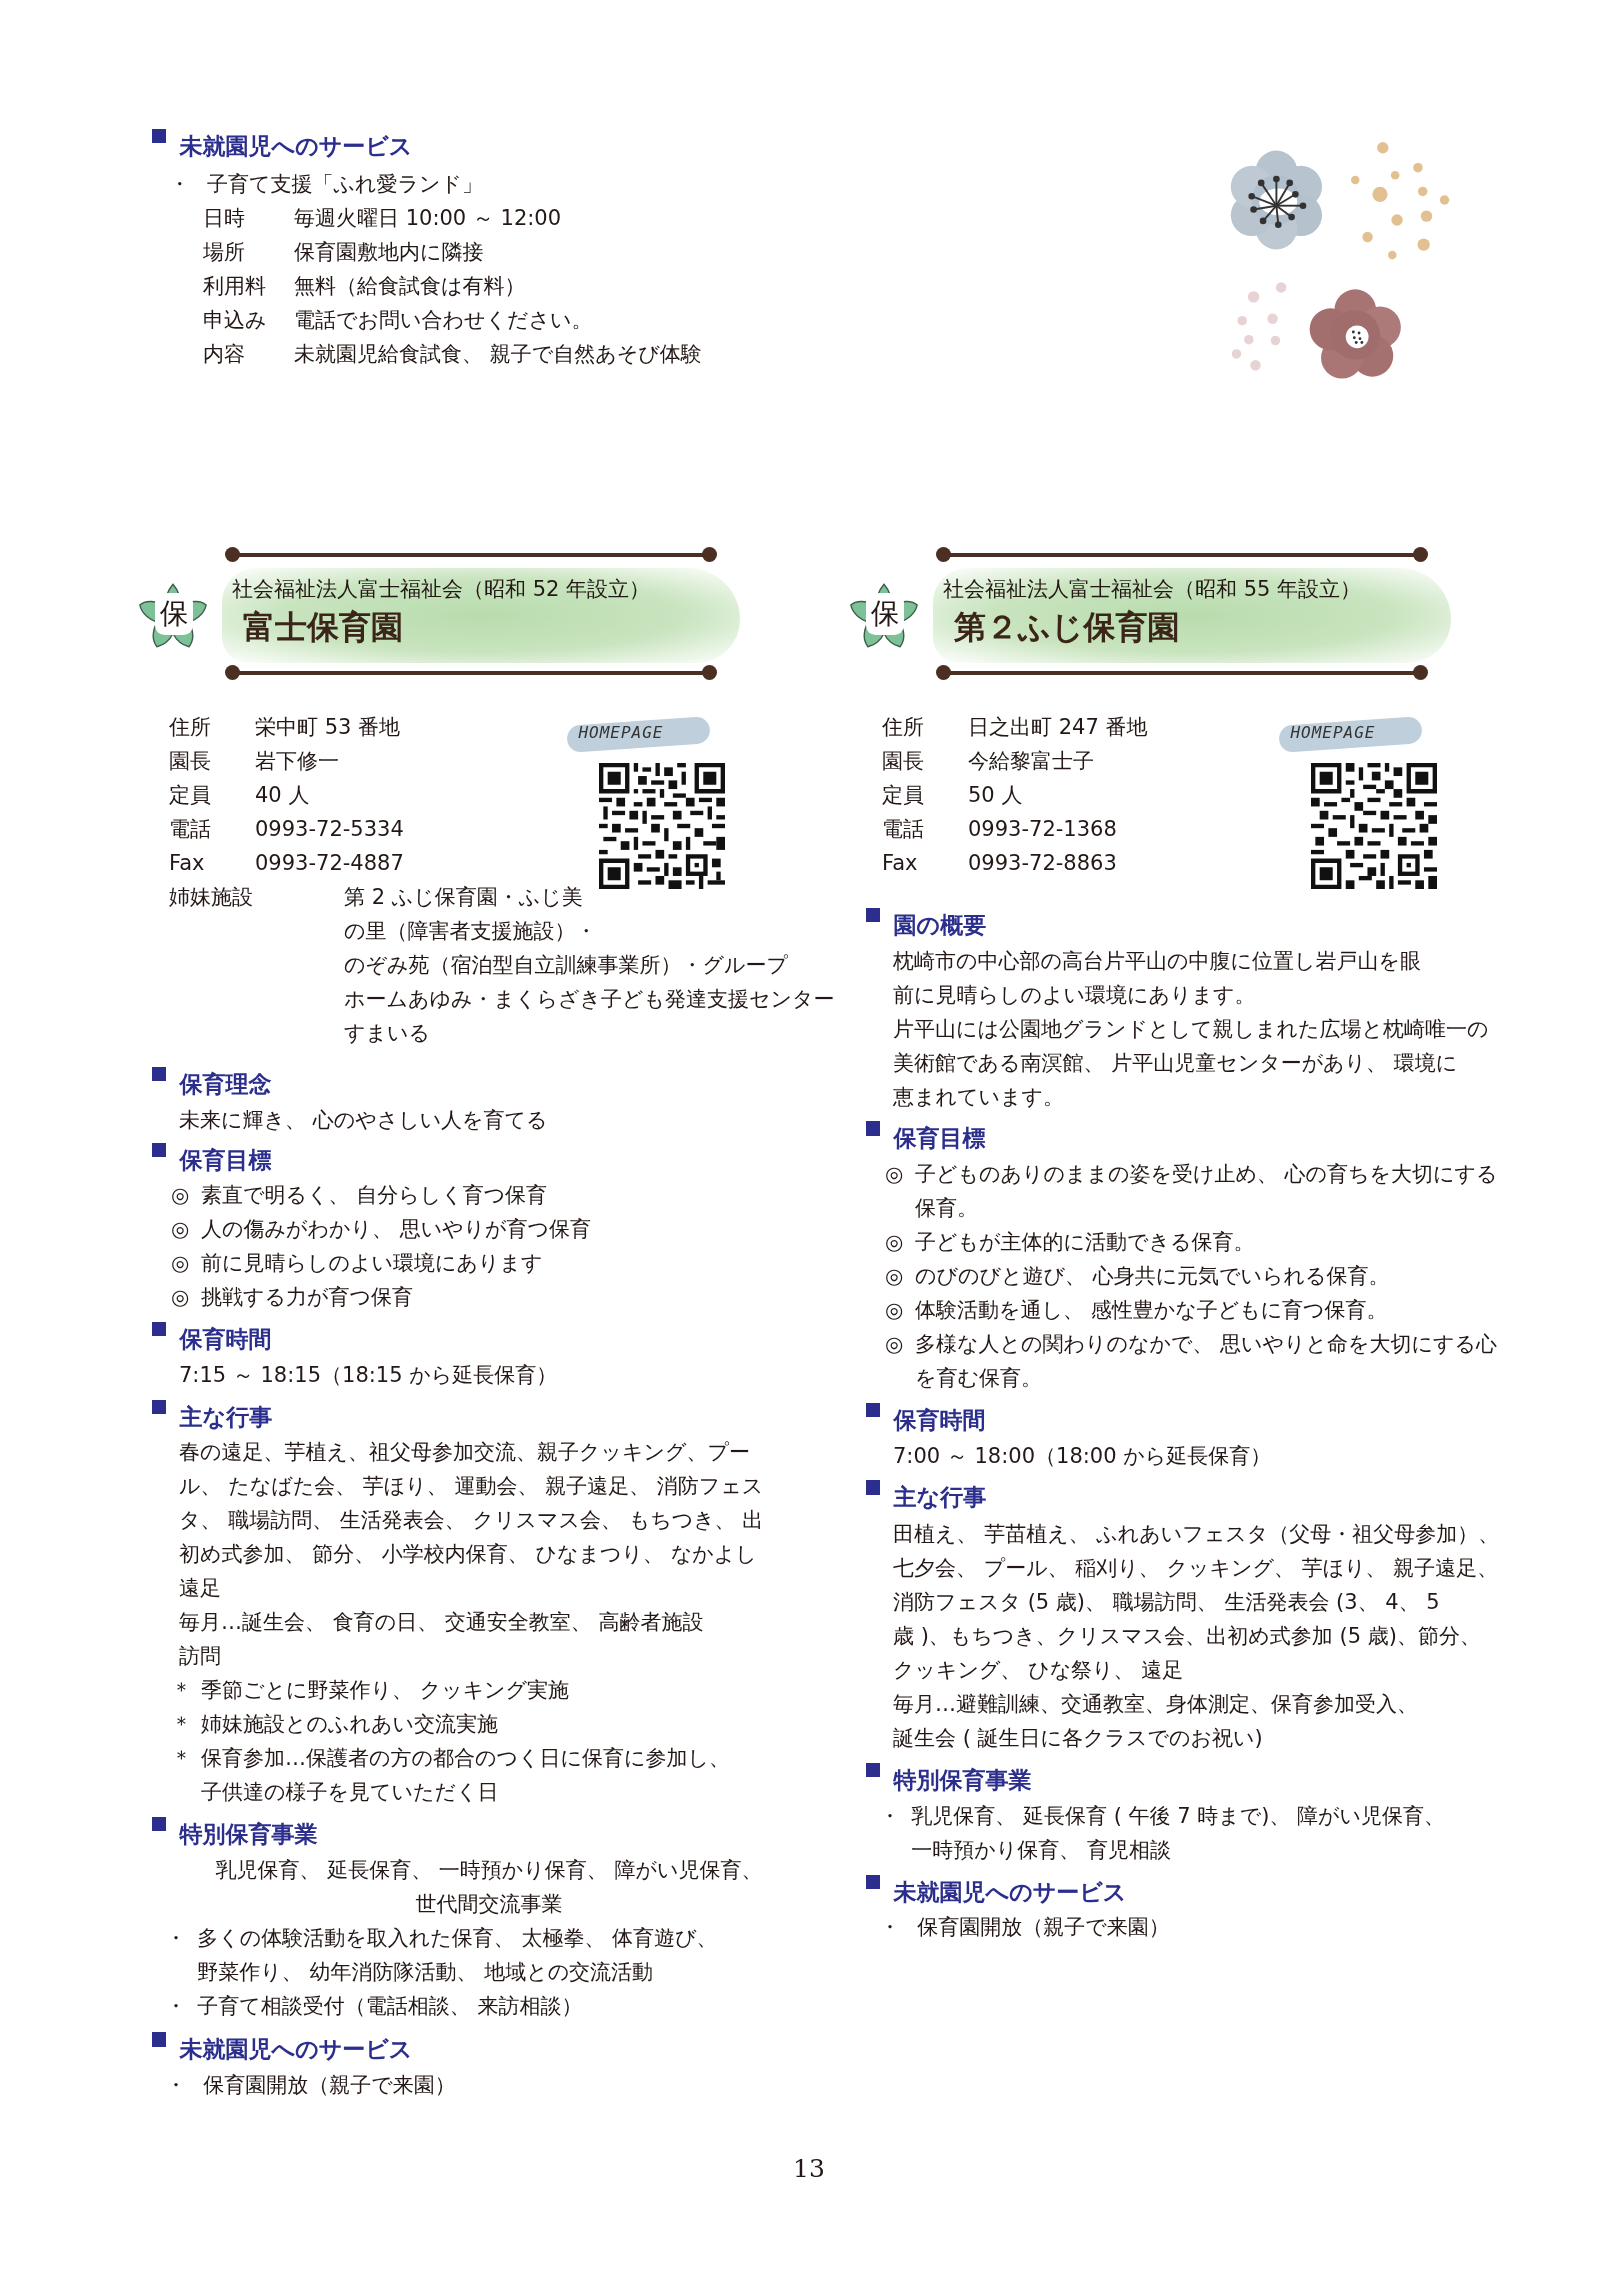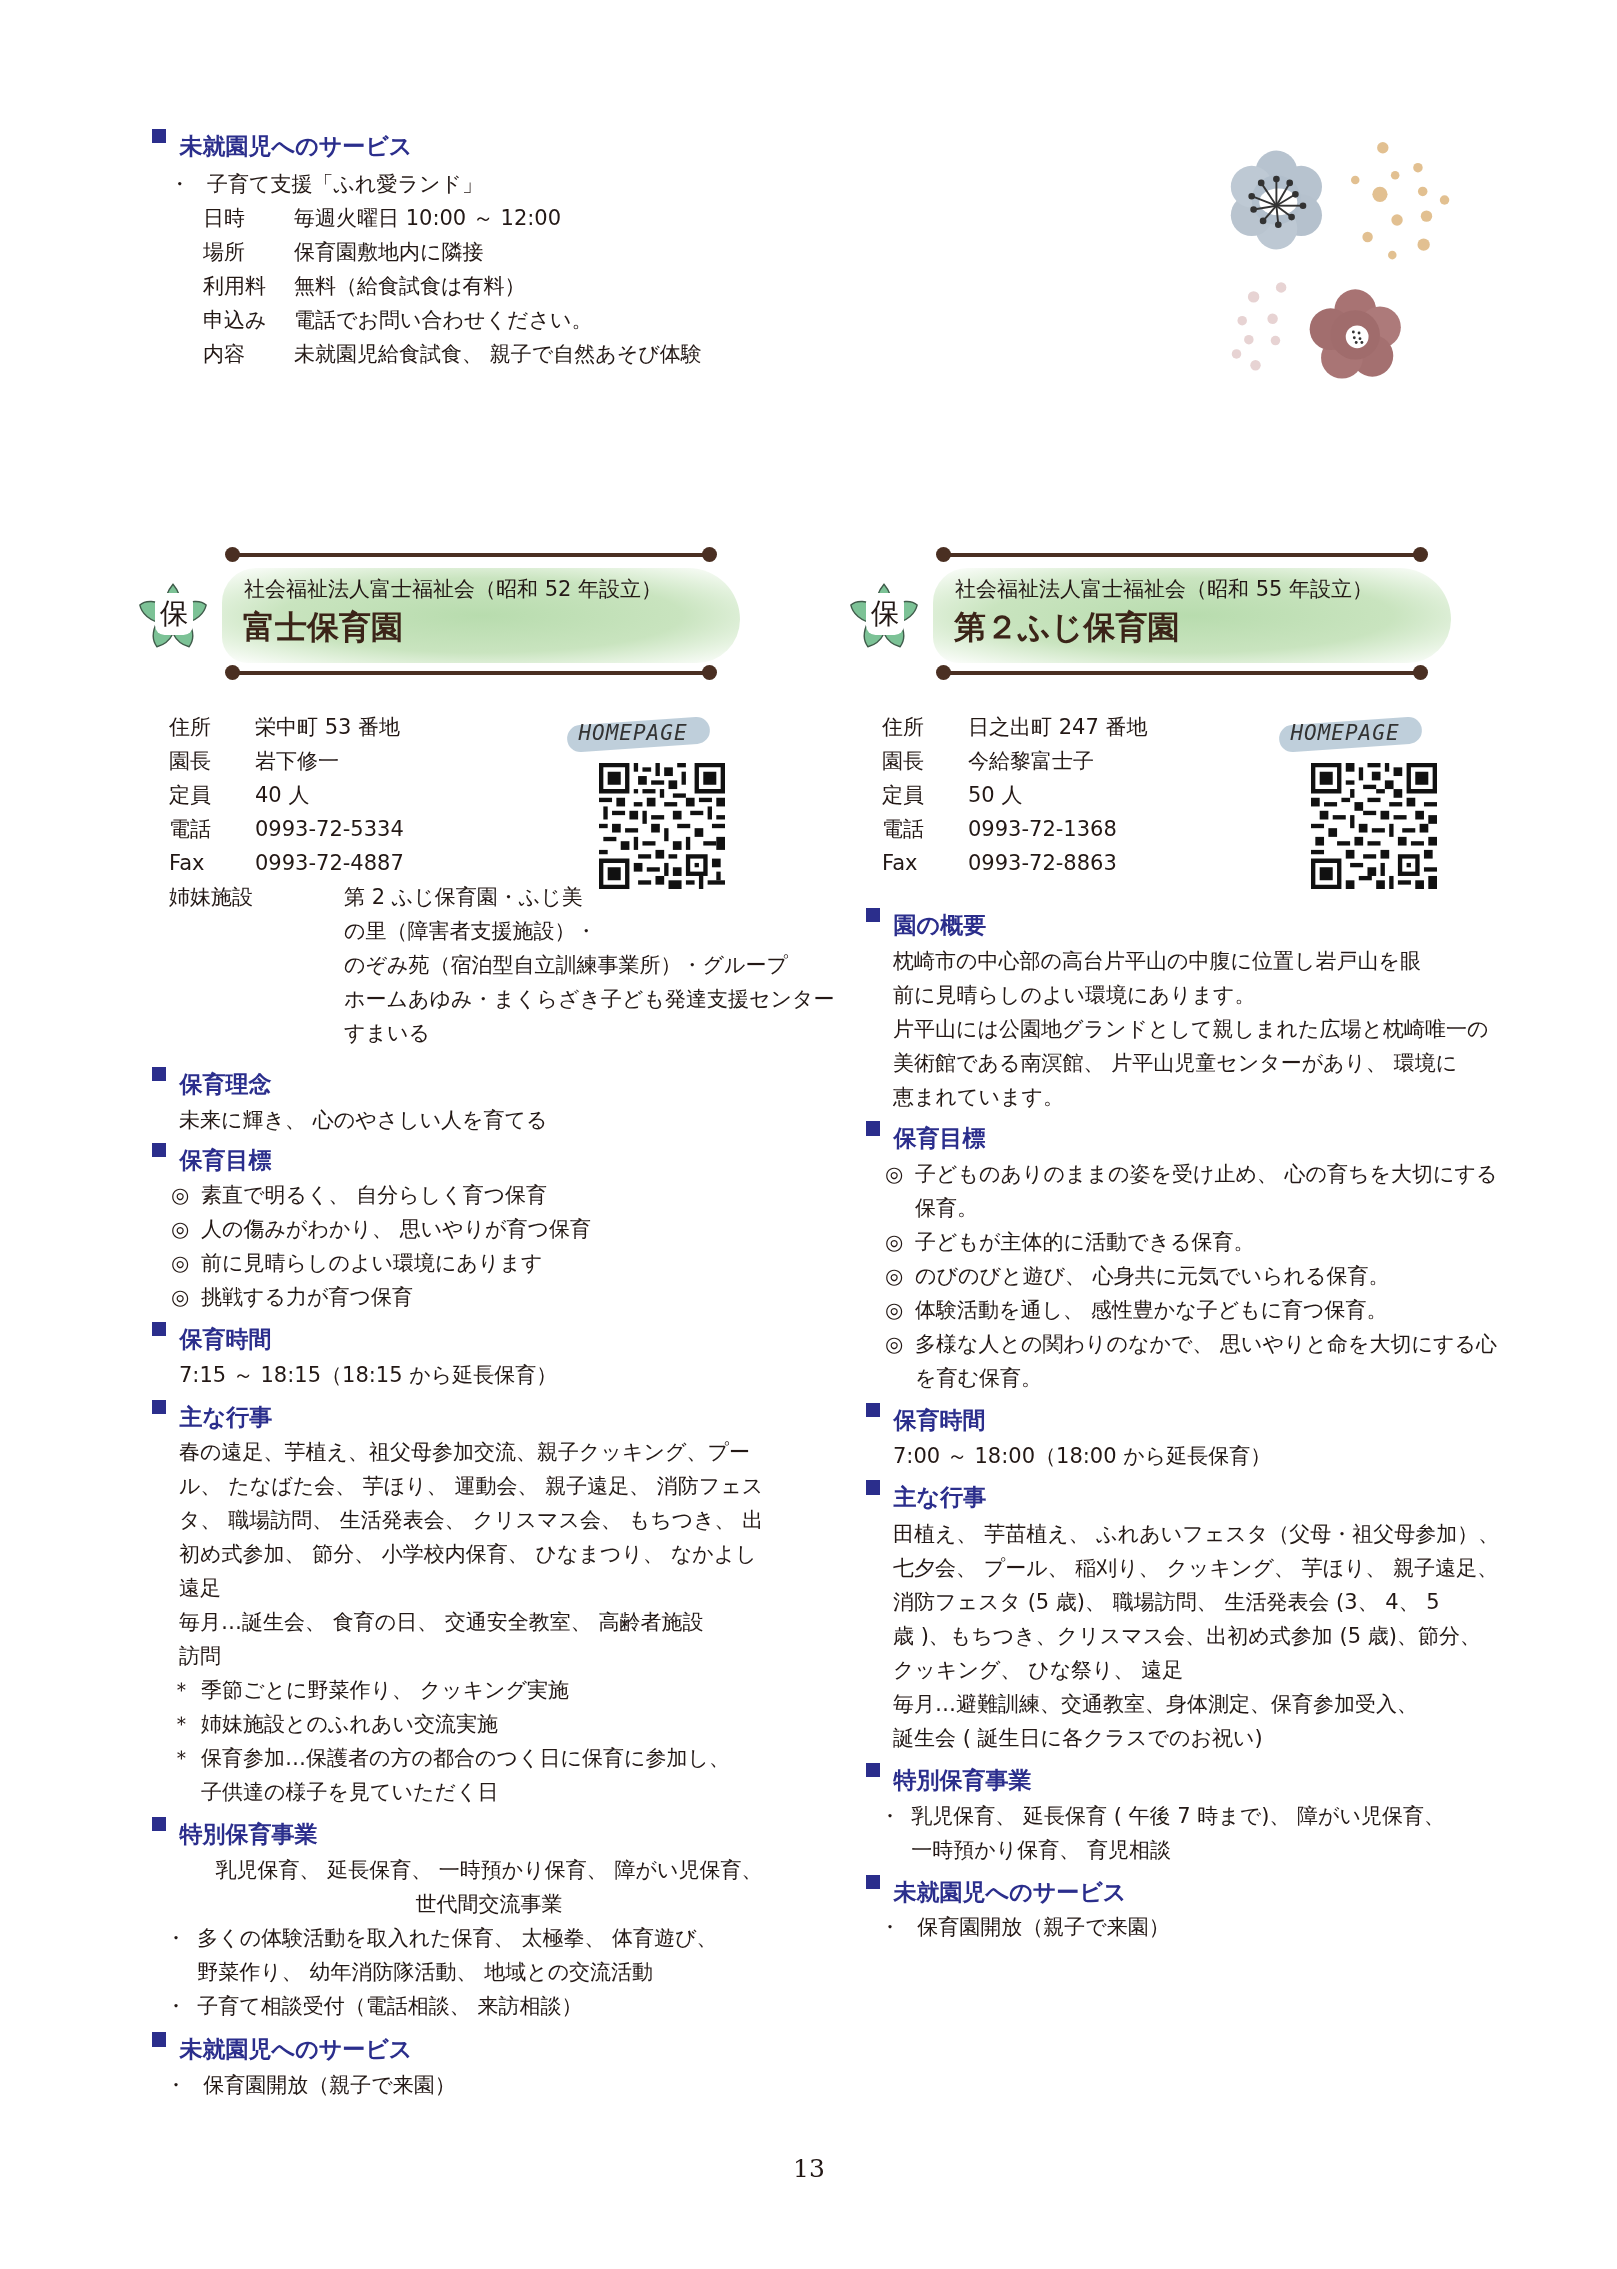--- a/index.html
+++ b/index.html
@@ -54,37 +54,37 @@
     border-radius: 38px 57px 48px 28.5px;
   }
   .card-hdr .badge {
     position: absolute; left: 0; top: 44px; width: 70px; height: 67px;
   }
   .card-hdr .badge-char {
     position: absolute; left: 17px; top: 55px; width: 38px; height: 42px;
     font-size: 28.5px; line-height: 42px; text-align: center; color: #231815;
     background: #ffffff; border-radius: 9.5px;
   }
-  .card-hdr .corp { position: absolute; left: 106px; top: 36px; font-size: 21px; line-height: 30px; white-space: nowrap; }
+  .card-hdr .corp { position: absolute; left: 94px; top: 36px; font-size: 21px; line-height: 30px; white-space: nowrap; }
   .card-hdr .name { position: absolute; left: 105px; top: 68px; font-size: 32px; line-height: 42px; font-weight: bold; color: #3b2418; white-space: nowrap; }
 
   .info { position: absolute; }
   .info .row { display: flex; line-height: 34px; }
   .info .row .k { width: 86px; }
   .sister { display: flex; gap: 36px; }
   .sister .k { width: 139px; flex: 0 0 auto; }
   .sister .v { width: 476px; }
 
   .qr-wrap { position: absolute; width: 162px; height: 181px; }
   .qr-wrap .hp-wash {
     position: absolute; left: 0; top: 3.8px; width: 143px; height: 27px;
     background: #a9bfcf; border-radius: 13.3px; opacity: 0.75; transform: rotate(-4deg);
   }
   .qr-wrap .hp {
-    position: absolute; left: 11.4px; top: 0; font-size: 21px; line-height: 32px;
+    position: absolute; left: 11.4px; top: 0; font-size: 16px; line-height: 32px;
     font-family: "DejaVu Sans Mono", monospace; letter-spacing: 1px; color: #333;
     font-style: italic; white-space: nowrap;
   }
   .qr-wrap svg { position: absolute; left: 32px; top: 46px; }
 
   .col-body { position: absolute; }
   .indent1 { margin-left: 27px; }
   .mark-dbl { width: 30px; }
   .mark-ast { width: 30px; }
   .mark-dot { width: 32px; }

